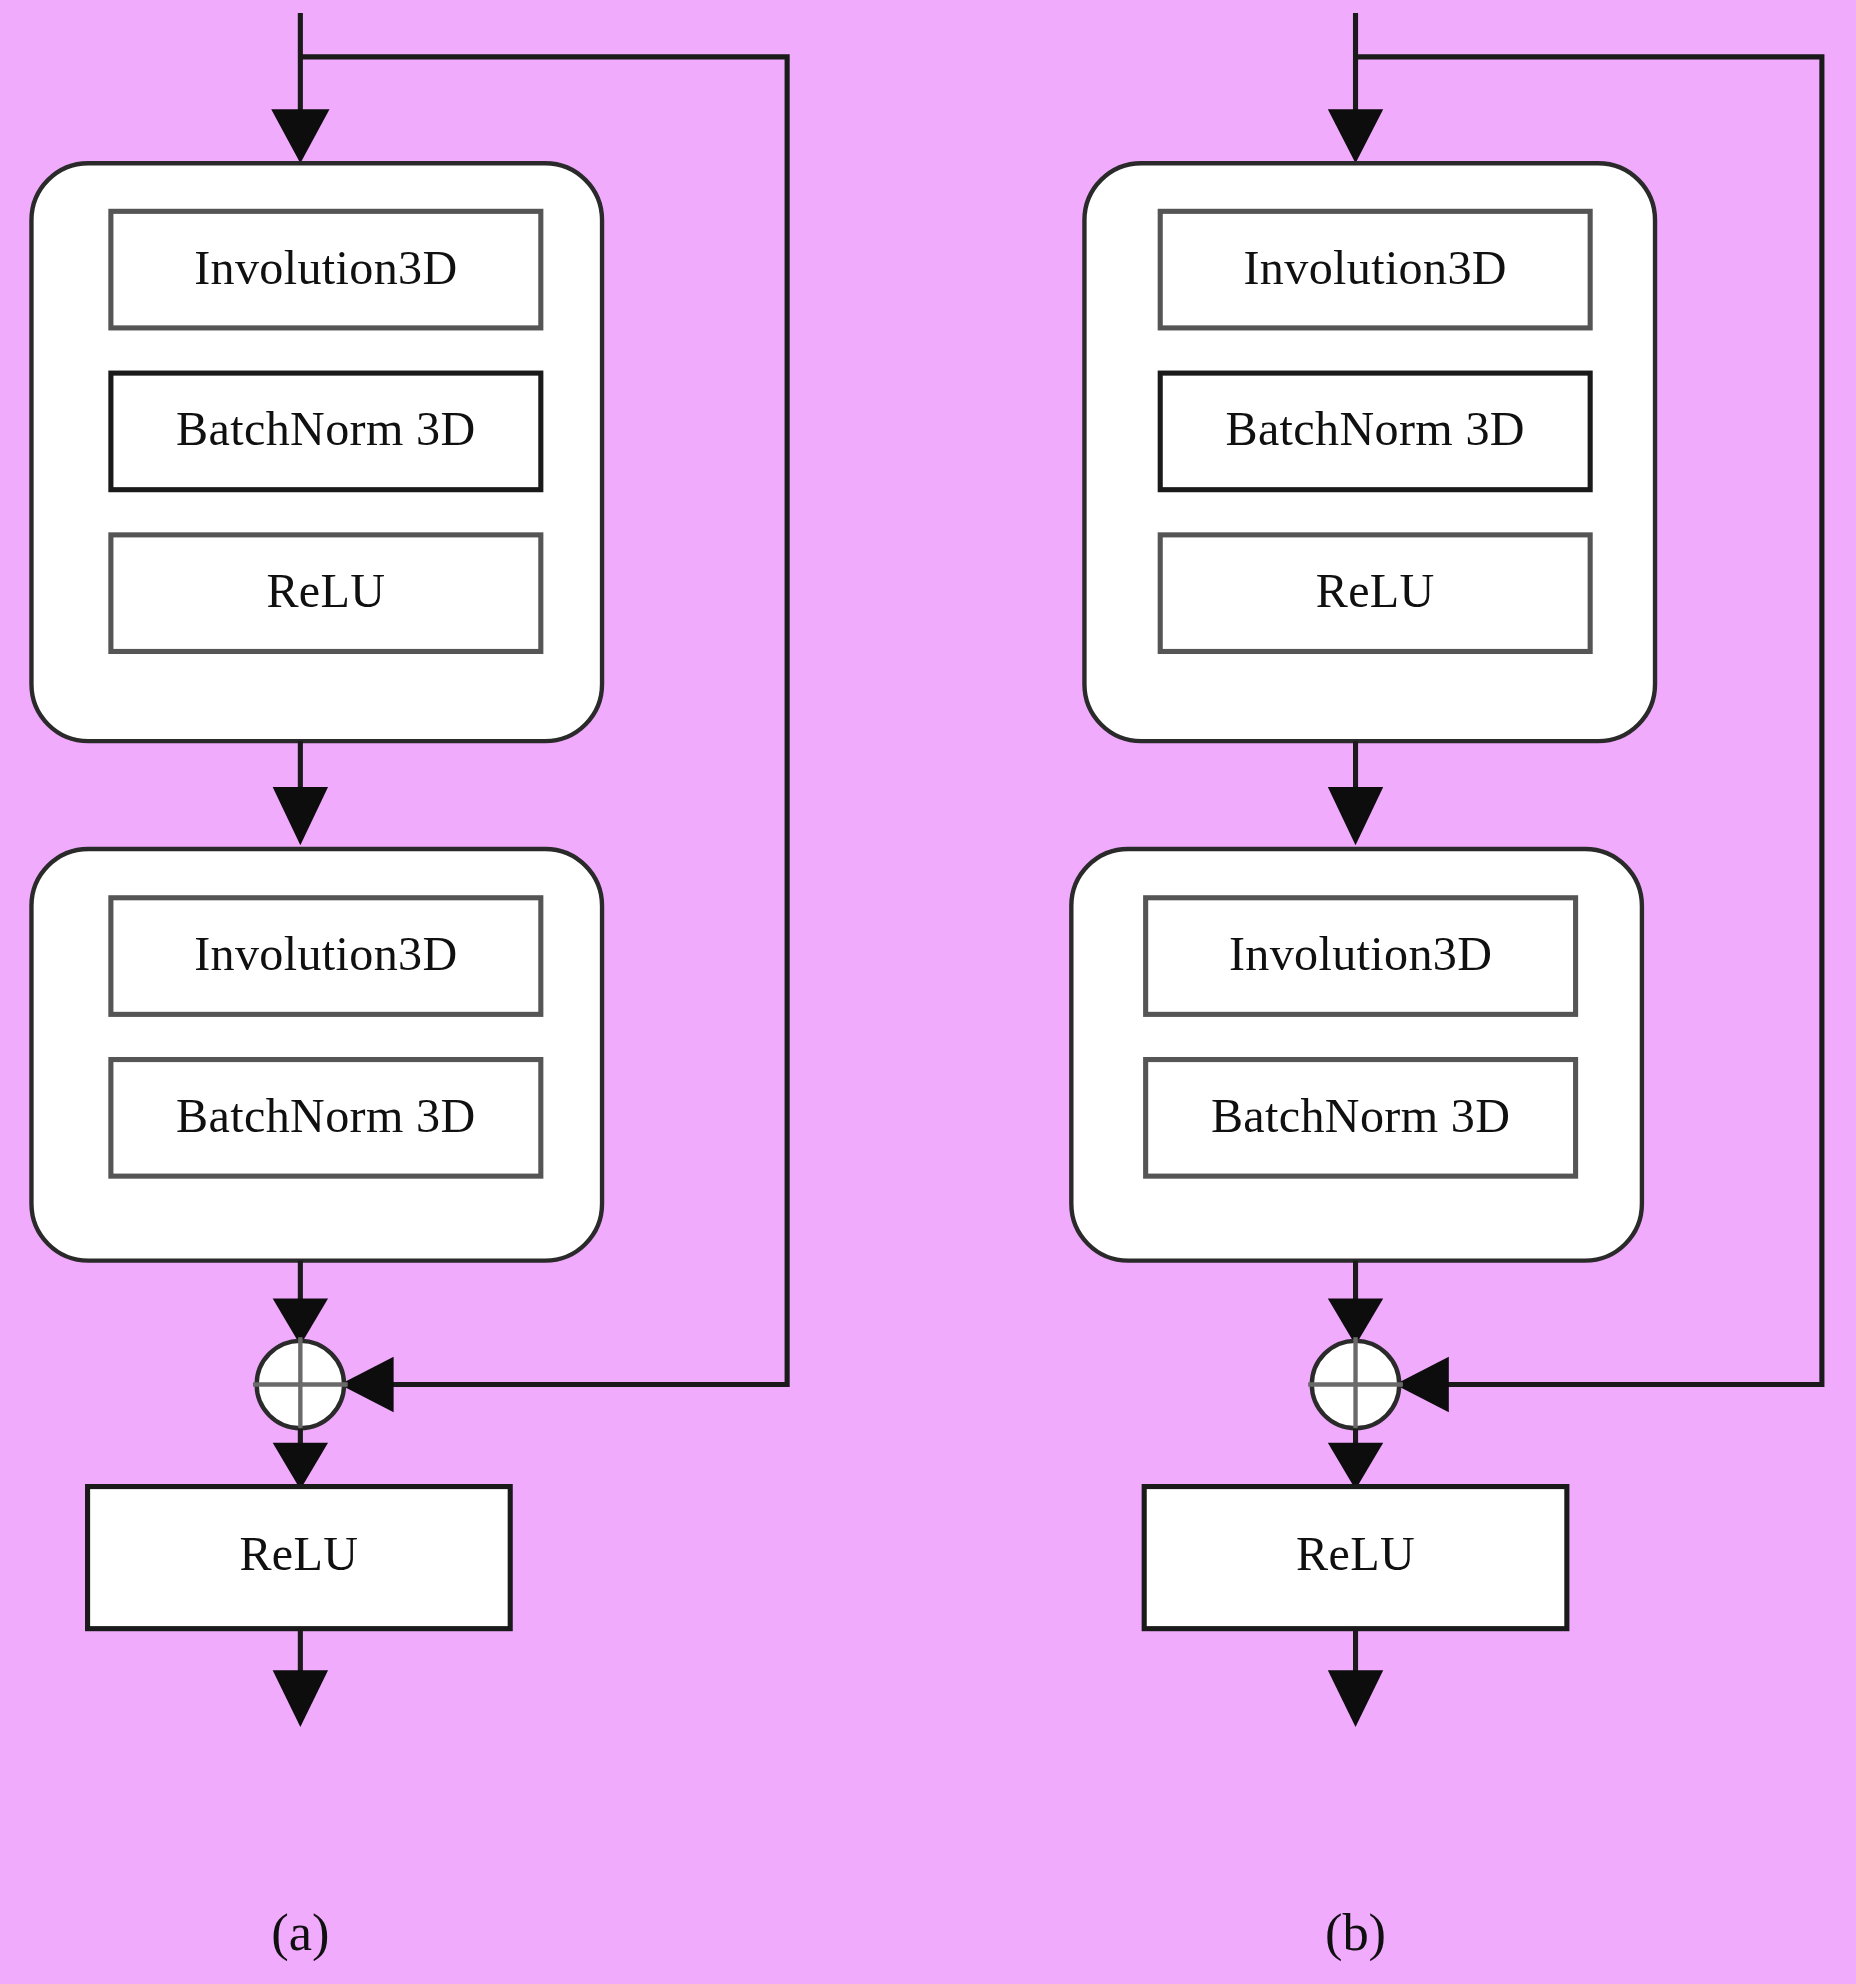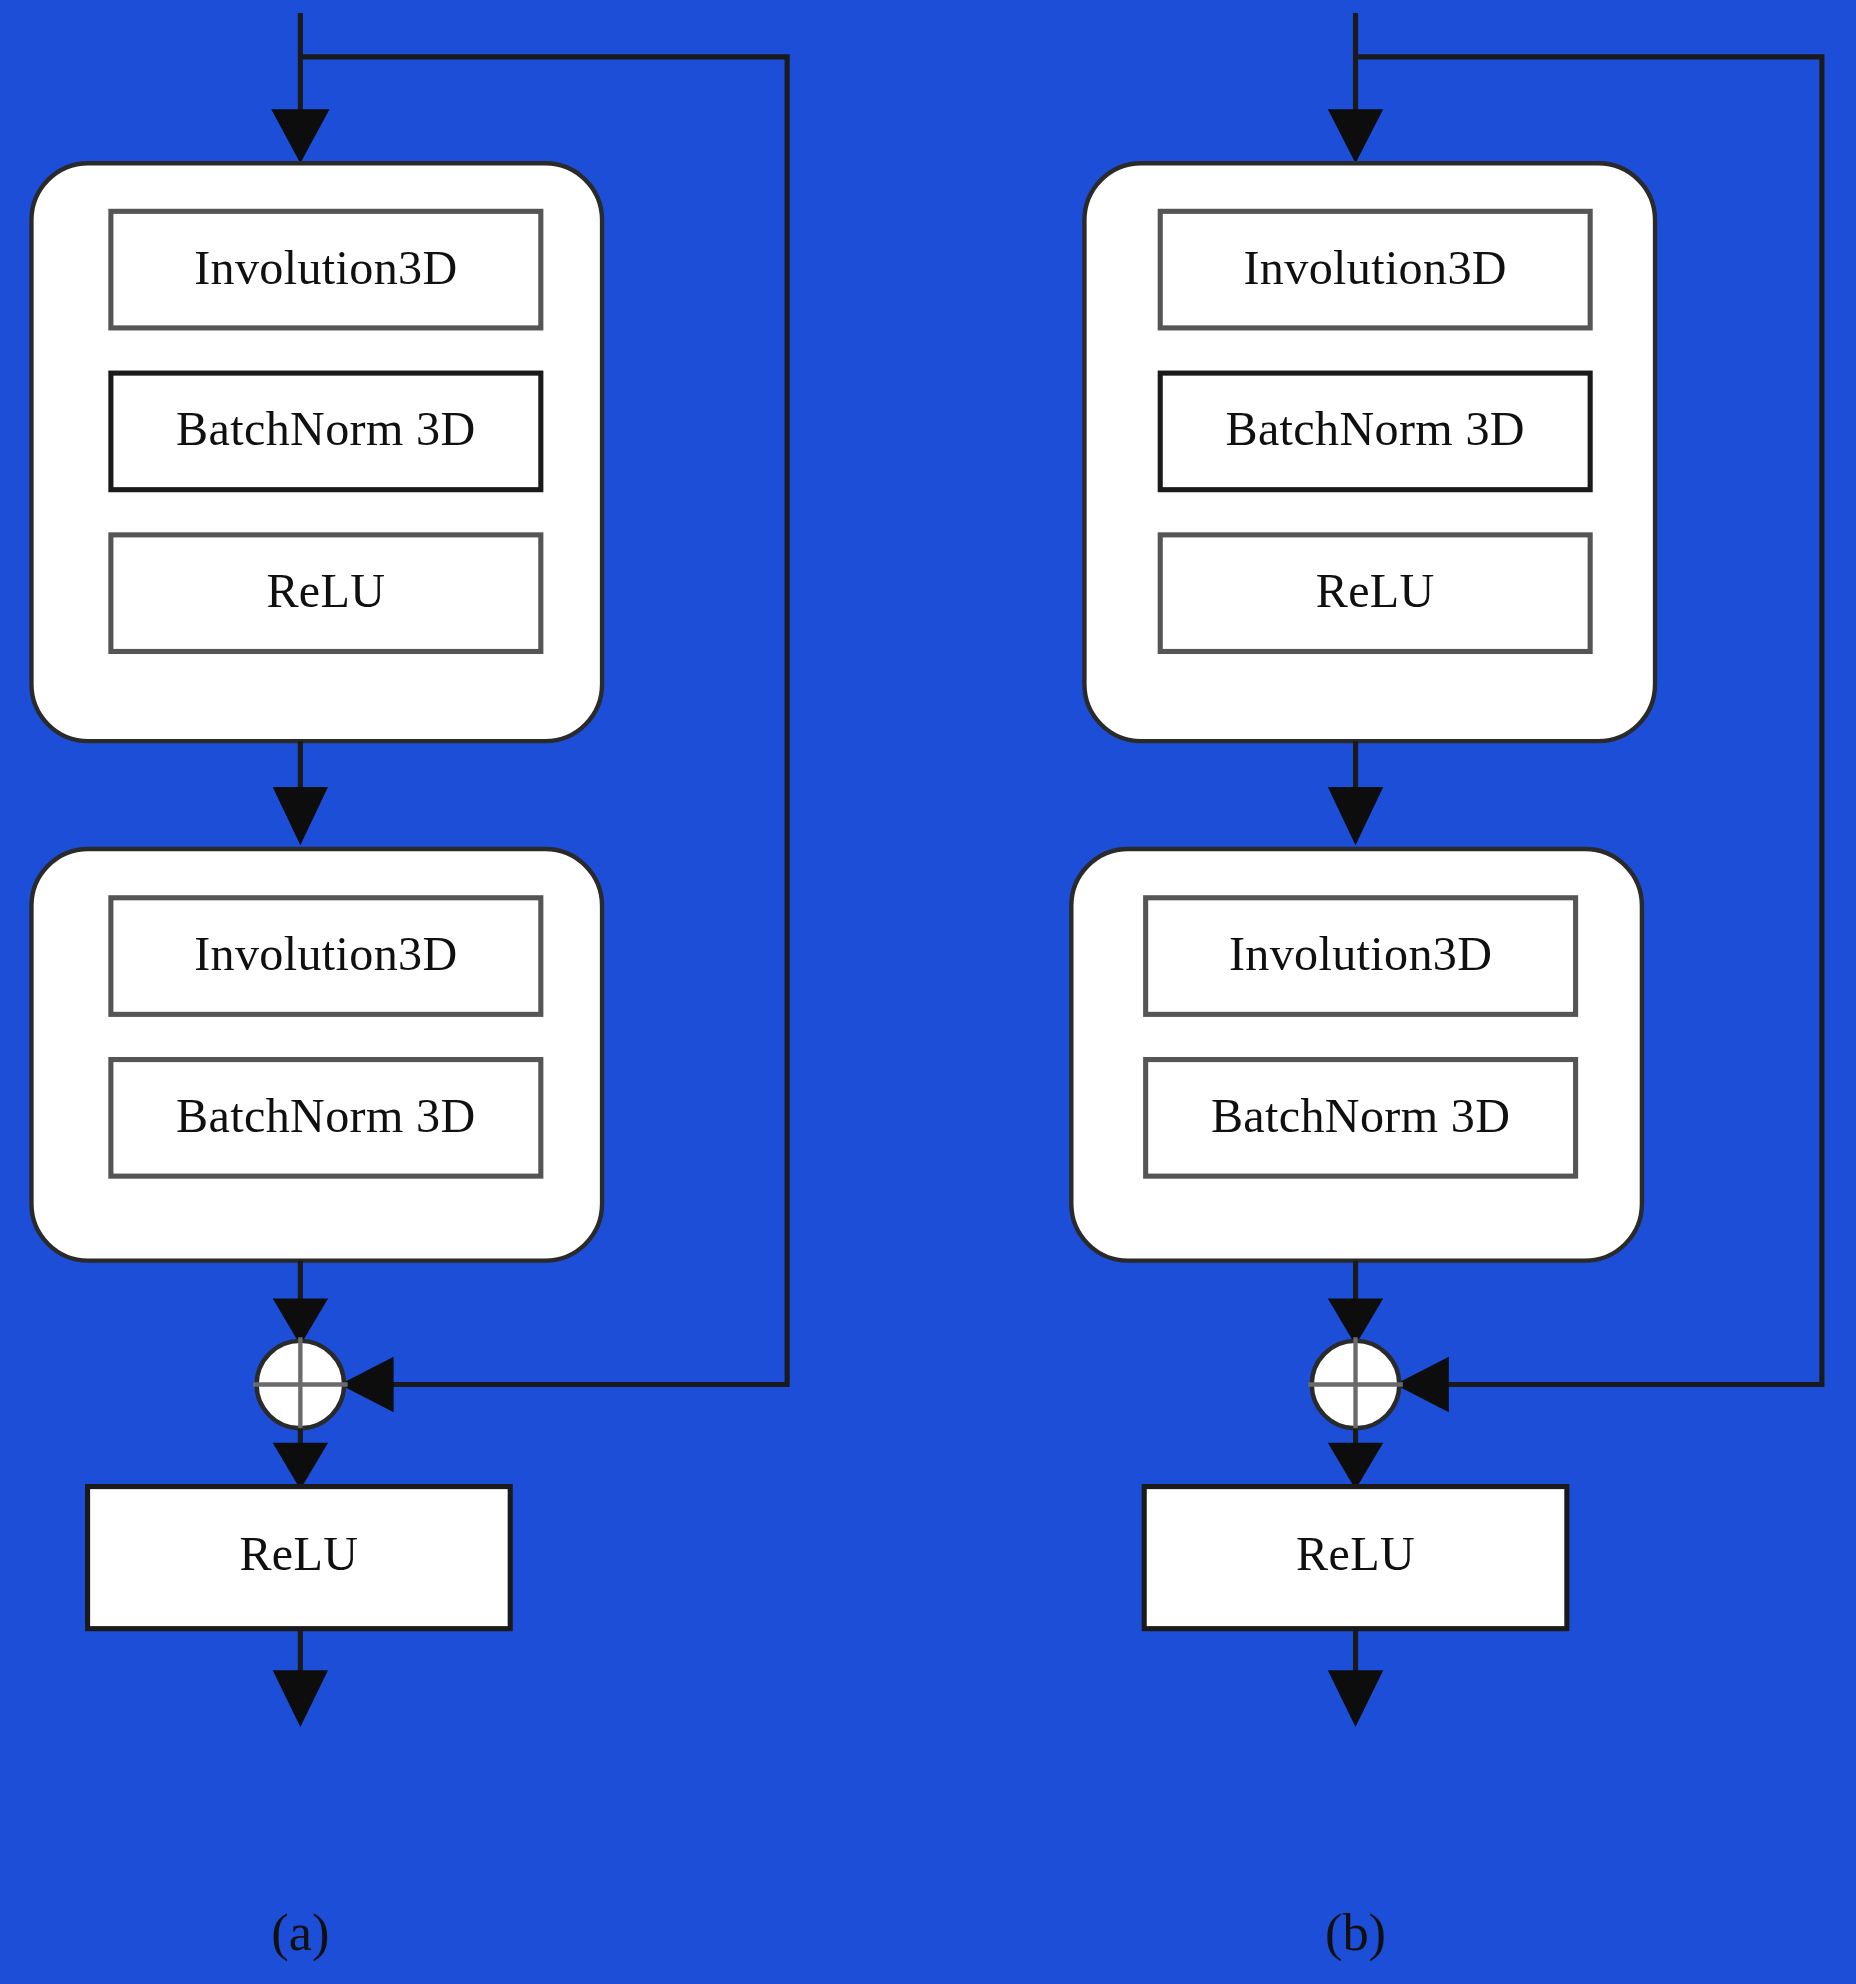--- a/index.html
+++ b/index.html
@@ -10,21 +10,21 @@
   body {
     width: 1857px;
     height: 1985px;
     font-family: "Liberation Serif", "DejaVu Serif", serif;
     overflow: hidden;
   }
   #stage {
     position: relative;
     width: 1857px;
     height: 1985px;
-    background: #1d4ed8;
+    background: #f0abfc;
   }
   svg#diagram {
     position: absolute;
     left: 0;
     top: 0;
     width: 1857px;
     height: 1985px;
     display: block;
   }
   .edge {

